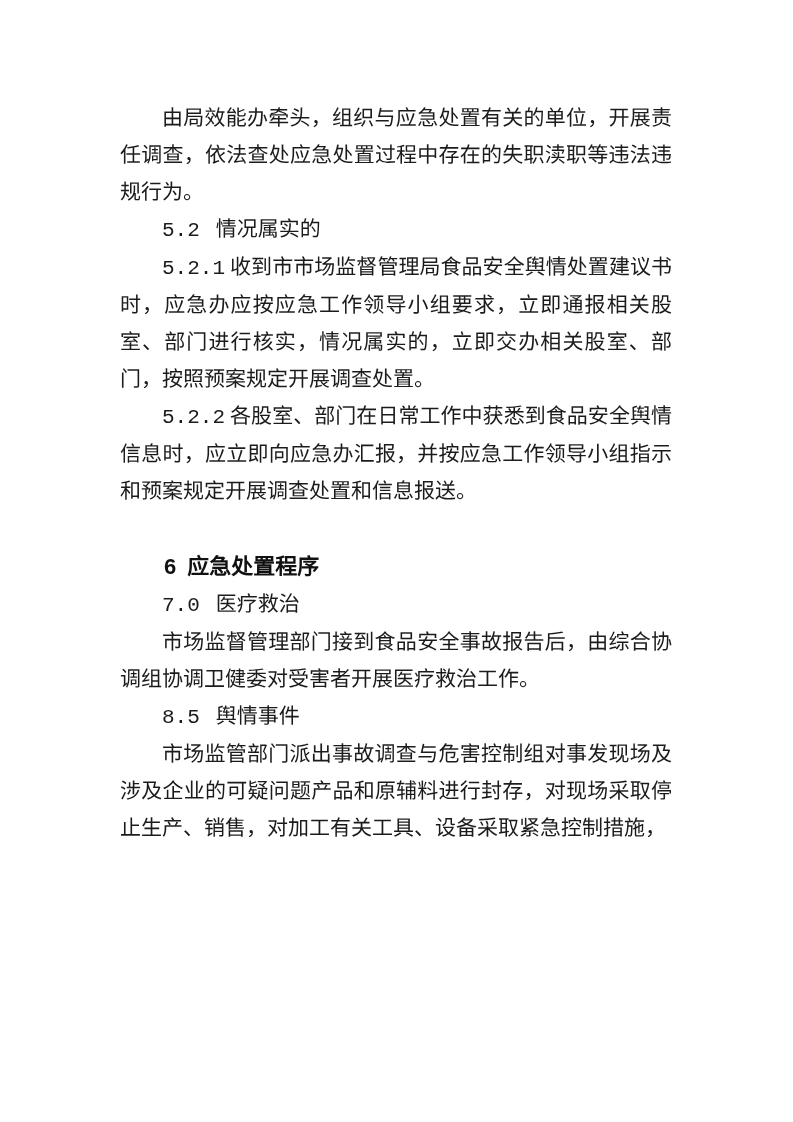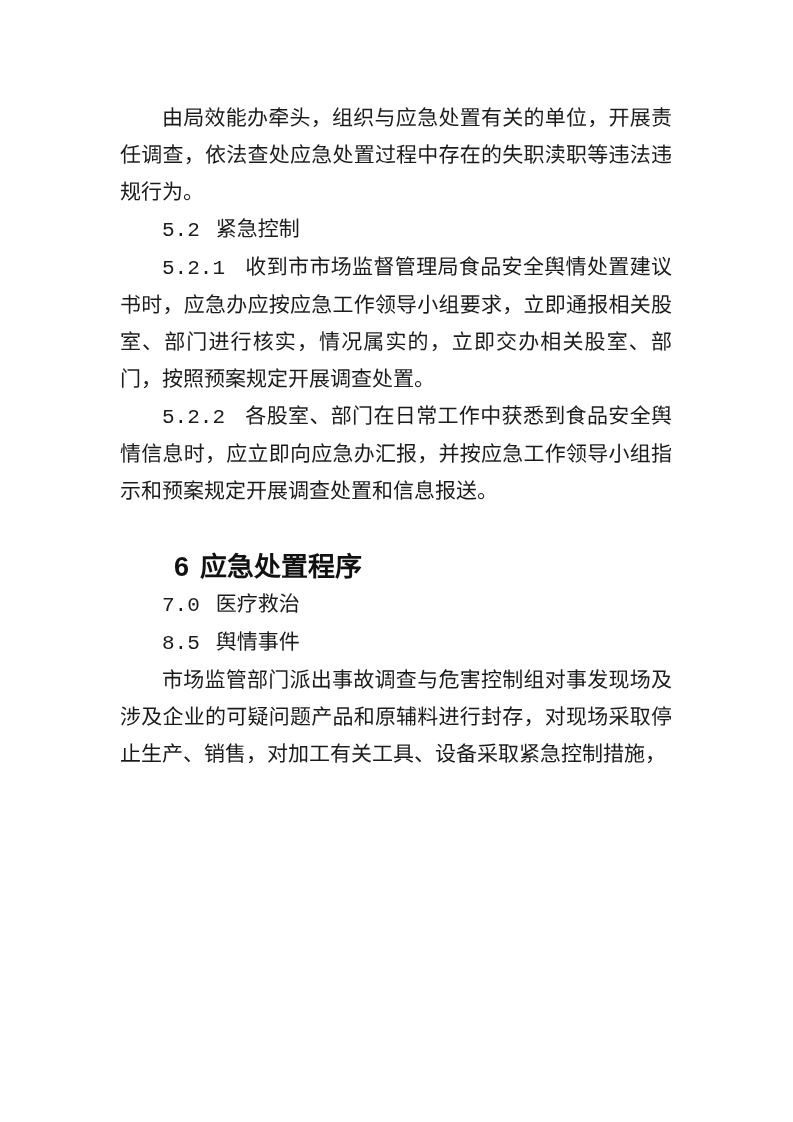--- a/index.html
+++ b/index.html
@@ -31,55 +31,56 @@
     text-indent: 2em;
     word-break: normal;
     line-break: strict;
   }
   p.subheading {
     text-indent: 2em;
   }
   p.chapter-heading {
     font-family: "Liberation Sans", sans-serif;
     font-weight: 700;
-    font-size: 27px;
+    font-size: 22px;
     line-height: 38px;
     text-indent: 2em;
     margin-top: 38px;
     color: #111111;
   }
   .num {
     font-family: "Liberation Mono", monospace;
-    margin-right: 20px;
+    margin-right: 5px;
   }
   p.subheading .num {
     margin-right: 16px;
   }
   p.chapter-heading .num {
     font-family: inherit;
     margin-right: 11px;
   }
 </style>
 </head>
 <body>
 
 <div class="page">
 
   <p class="body"><span>由局效能办牵头，组织与应急处置有关的单位，开展责任调查，依法查处应急处置过程中存在的失职渎职等违法违规行为。</span></p>
 
-  <p class="subheading"><span class="num">5.2</span><span>紧急控制</span></p>
+  <p class="subheading"><span class="num">5.2</span><span>情况属实的</span></p>
 
   <p class="body"><span class="num">5.2.1</span><span>收到市市场监督管理局食品安全舆情处置建议书时，应急办应按应急工作领导小组要求，立即通报相关股室、部门进行核实，情况属实的，立即交办相关股室、部门，按照预案规定开展调查处置。</span></p>
 
   <p class="body"><span class="num">5.2.2</span><span>各股室、部门在日常工作中获悉到食品安全舆情信息时，应立即向应急办汇报，并按应急工作领导小组指示和预案规定开展调查处置和信息报送。</span></p>
 
   <p class="chapter-heading"><span class="num">6</span><span>应急处置程序</span></p>
 
   <p class="subheading"><span class="num">7.0</span><span>医疗救治</span></p>
 
 
 
+  <p class="body"><span>市场监督管理部门接到食品安全事故报告后，由综合协调组协调卫健委对受害者开展医疗救治工作。</span></p>
 
   <p class="subheading"><span class="num">8.5</span><span>舆情事件</span></p>
 
   <p class="body"><span>市场监管部门派出事故调查与危害控制组对事发现场及涉及企业的可疑问题产品和原辅料进行封存，对现场采取停止生产、销售，对加工有关工具、设备采取紧急控制措施，</span></p>
 
 </div>
 
 </body></html>

